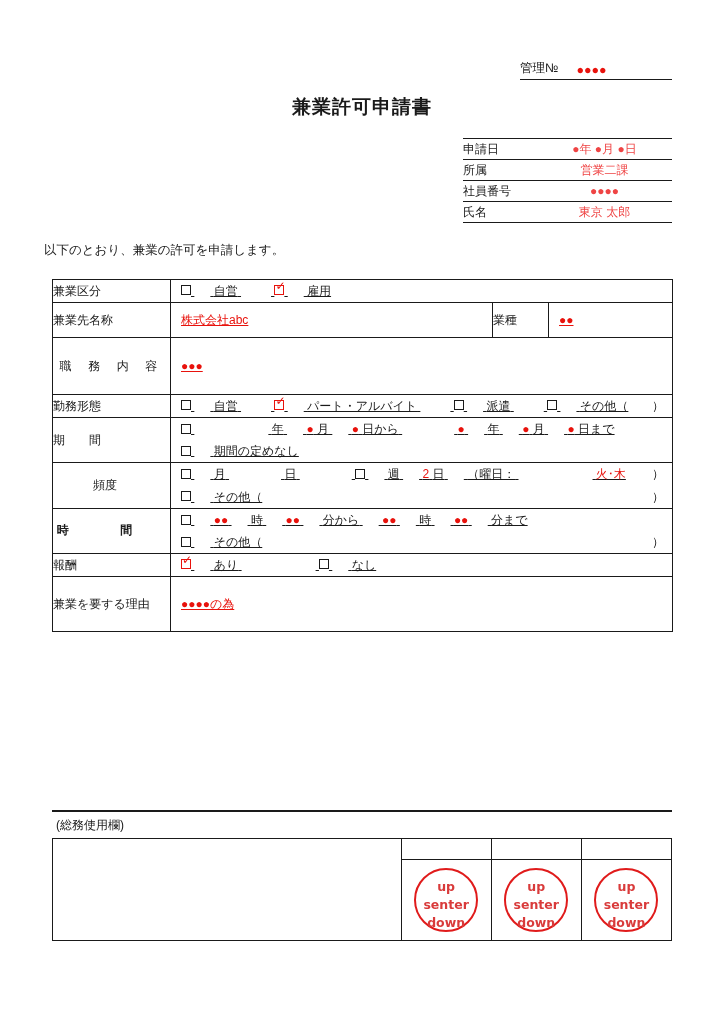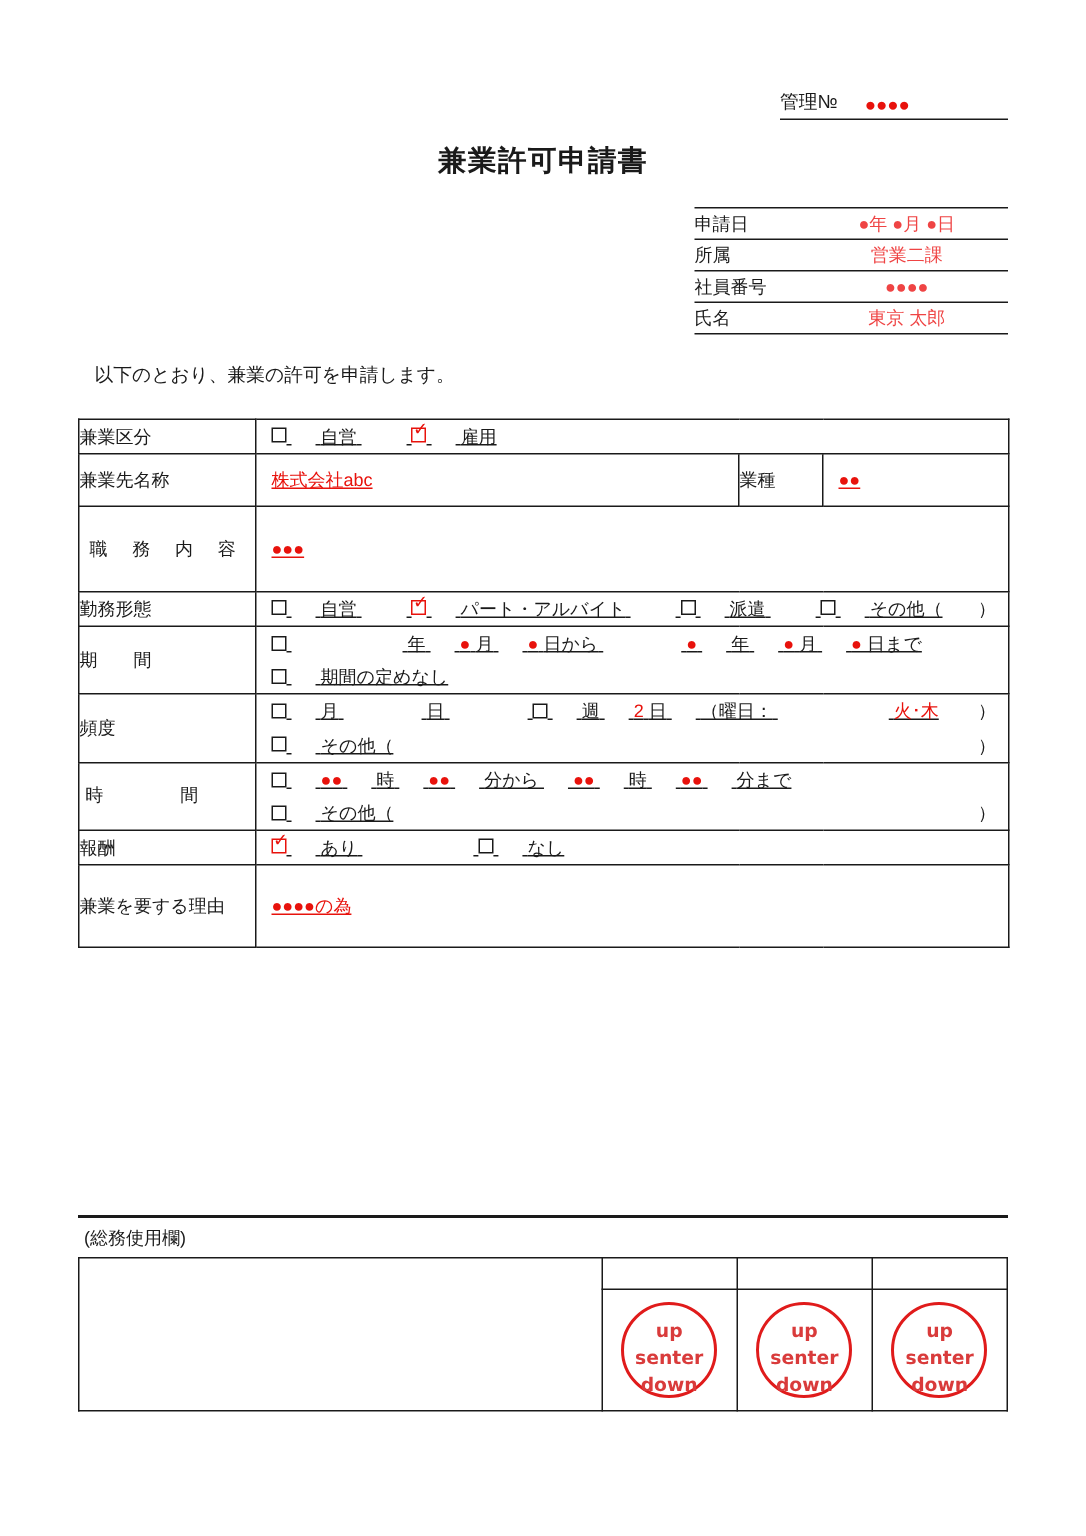--- a/index.html
+++ b/index.html
@@ -83,21 +83,21 @@
     align-items: center;
     height: 20px;
     border-bottom: 1.4px solid #1a1a1a;
   }
   .hdr .hlbl { width: 74px; flex: none; }
   .hdr .hval { flex: 1; text-align: center; color: #ef4444; white-space: nowrap; }
 
   
   .lead {
     position: absolute;
-    left: 63px; top: 242px;
+    left: 44px; top: 242px;
     font-size: 12.5px;
   }
 
   
   .maintbl {
     position: absolute;
     left: 52px; top: 279px;
     width: 620px;
     border-collapse: collapse;
     font-size: 12px;
@@ -283,21 +283,21 @@
           </span>
           <span class="sub">
             <span class="cb"></span>
             <span class="gap-s"></span>
             <span>期間の定めなし</span>
           </span>
         </td>
       </tr>
 
       <tr>
-        <td class="lbl" style="height:38px;">頻度</td>
+        <td class="lbl" style="height:38px;padding-left:40px;">頻度</td>
         <td class="val line2" colspan="3">
           <span class="sub">
             <span class="cb"></span>
             <span class="gap-s"></span>
             <span>月</span>
             <span class="gap-l"></span>
             <span>日</span>
             <span class="gap-l"></span>
             <span class="cb"></span>
             <span class="gap-s"></span>
@@ -314,21 +314,21 @@
           <span class="sub">
             <span class="cb"></span>
             <span class="gap-s"></span>
             <span>その他（</span>
             <span class="paren-end">）</span>
           </span>
         </td>
       </tr>
 
       <tr>
-        <td class="lbl" style="height:38px;">
+        <td class="lbl" style="height:38px;font-weight:bold;">
           <span class="sp2">時　　　間</span>
         </td>
         <td class="val line2" colspan="3">
           <span class="sub">
             <span class="cb"></span>
             <span class="gap-s"></span>
             <span class="red">●●</span>
             <span class="gap-s"></span>
             <span>時</span>
             <span class="gap-s"></span>

